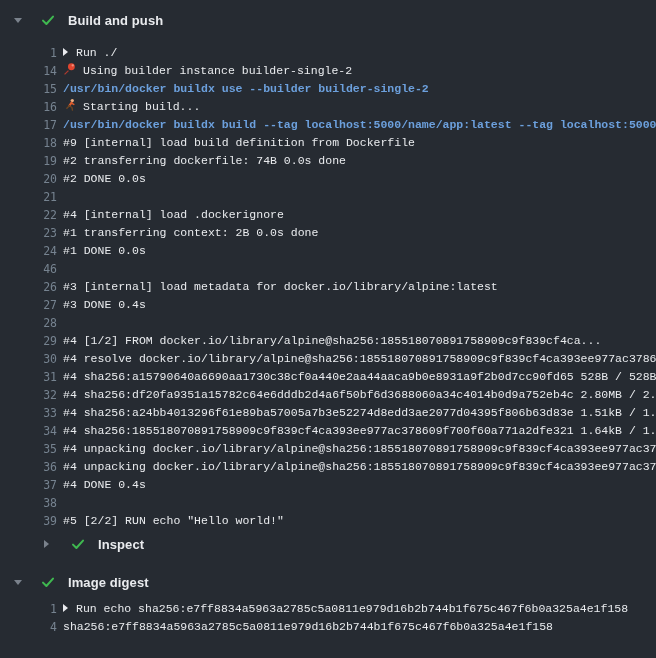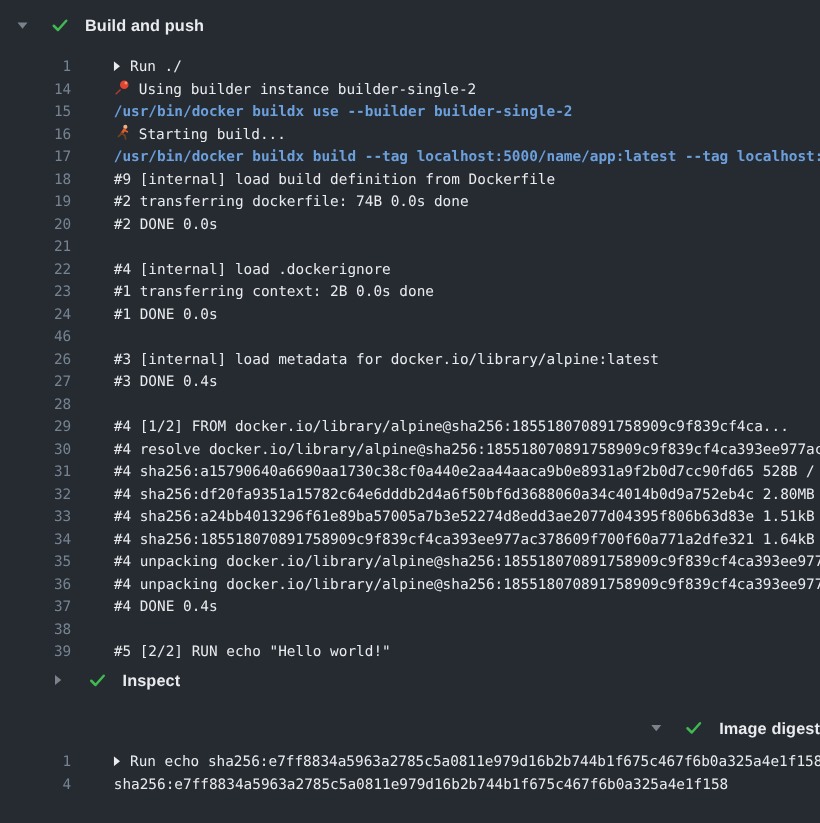--- a/index.html
+++ b/index.html
@@ -34,44 +34,45 @@
   }
   .check-box { width: 16px; height: 16px; margin-right: 12px; color: var(--success, #3fb950); }
   .section-title {
     font-family: "Liberation Sans", sans-serif;
     font-size: 13px;
     font-weight: 700;
     color: var(--text, #e9ebee);
     letter-spacing: 0.1px;
   }
   .mt-inspect { margin-top: 2px; padding-left: 44px; }
-  .mt-digest  { margin-top: 14px; justify-content: flex-end; }
+  .mt-digest  { margin-top: 14px; }
 
   
   .log-block { margin-top: 12px; }
   .log-block.digest { margin-top: 6px; }
   .log-line {
     display: flex;
     height: 18px;
     line-height: 18px;
     font-size: 11.5px;
   }
   .line-number {
     flex: none;
     width: 57px;
     text-align: right;
     color: var(--line-number, #768390);
     cursor: pointer;
   }
   .line-content {
     flex: 1;
-    margin-left: 34px;
+    margin-left: 6px;
     white-space: pre;
     overflow: hidden;
     color: var(--text, #e9ebee);
+    font-family: Liberation Mono, monospace;
   }
   .line-content.command {
     color: var(--command, #6ca0dd);
     font-weight: 600;
   }
   .expand-arrow {
     display: inline-block;
     width: 0; height: 0;
     border-top: 4px solid transparent;
     border-bottom: 4px solid transparent;

